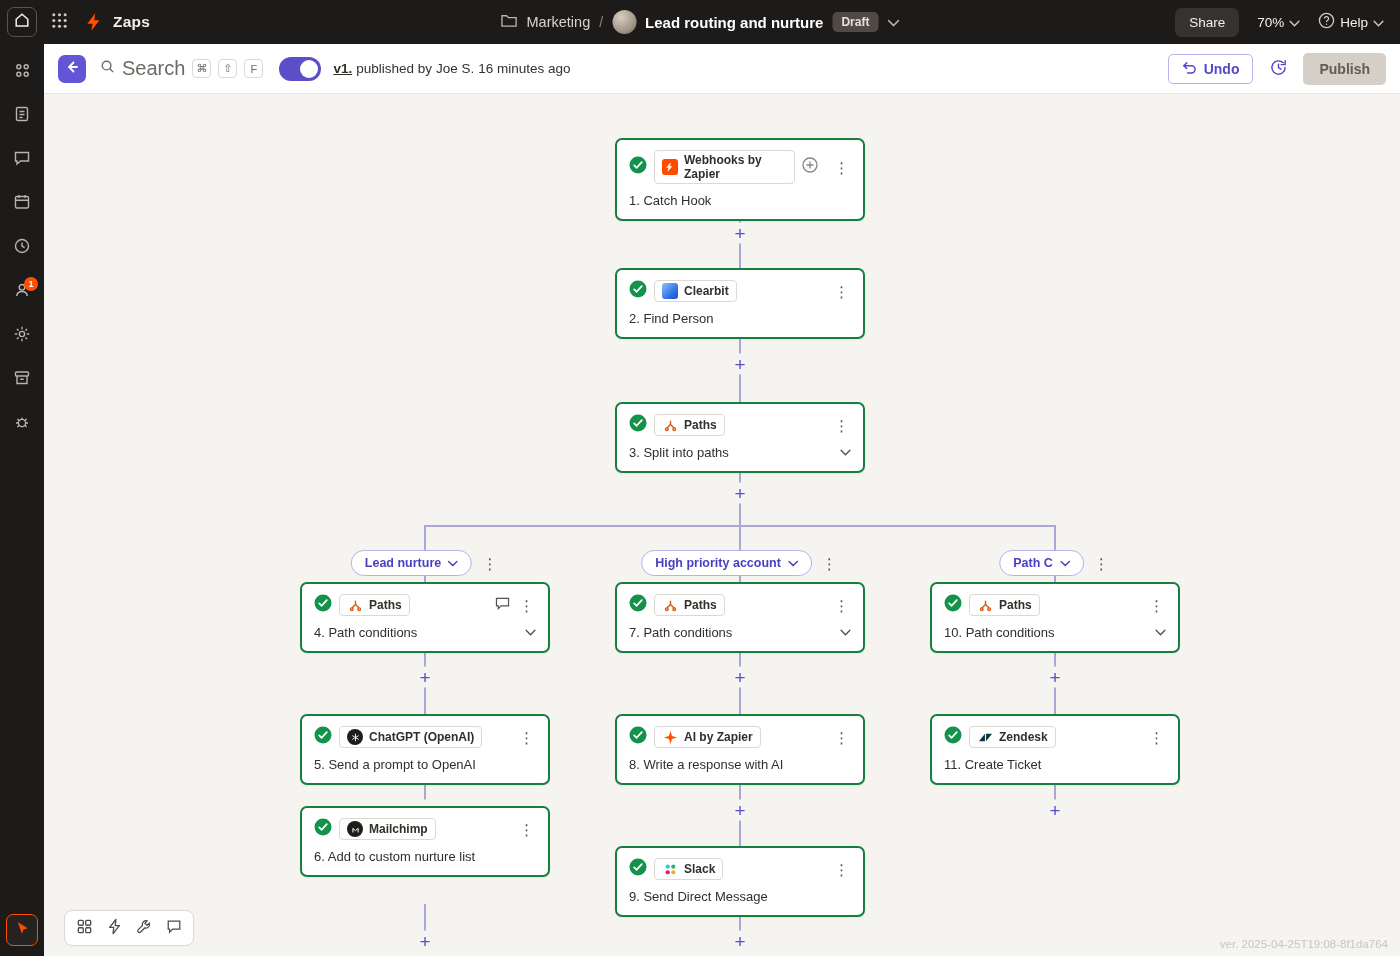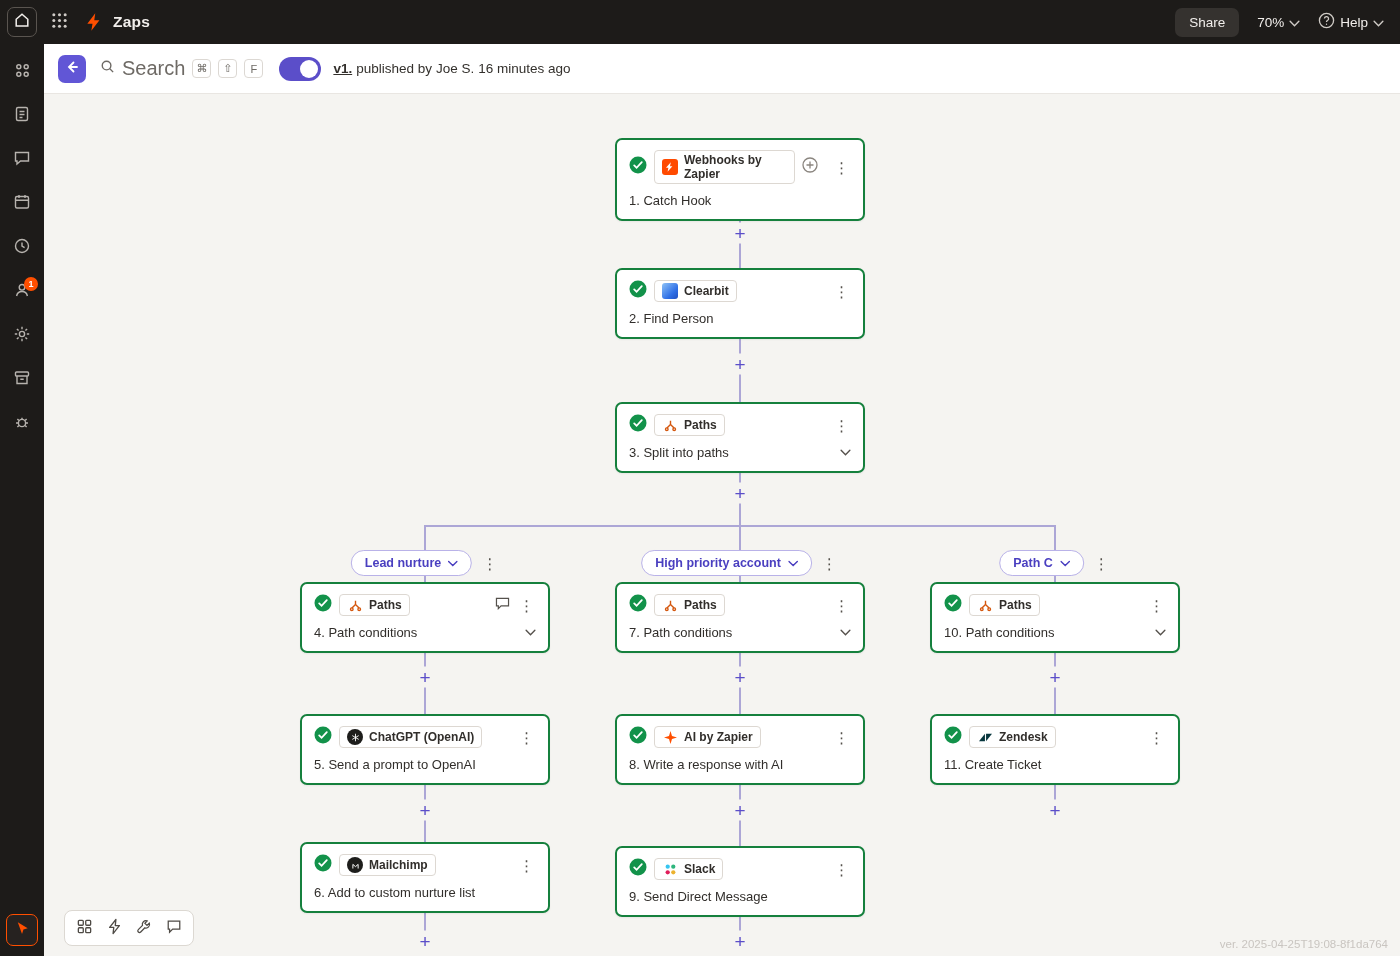--- a/index.html
+++ b/index.html
@@ -130,20 +130,37 @@
         </svg>
     </span>
   </div>
   <div class="tb-icon logo">
     <svg width="20" height="20" viewBox="0 0 24 24" fill="#ff4f00">
         <path d="M13.5 1.5 4 14h6.2l-1.4 8.5L18.5 10h-6.2z"></path>
       </svg>
   </div>
   <div class="product">Zaps</div>
 
+  <div class="tb-center">
+    <span>
+      <svg width="17" height="15" viewBox="0 0 18 15" fill="none" stroke="#b9b5af" stroke-width="1.4">
+          <path d="M1.5 13.5v-11h5l1.8 2h8.2v9z"></path>
+        </svg>
+    </span>
+    <span class="crumb-folder">Marketing</span>
+    <span class="crumb-sep">/</span>
+    <span class="avatar"></span>
+    <span class="zap-title">Lead routing and nurture</span>
+    <span class="draft-badge">Draft</span>
+    <span>
+      <svg width="12" height="8" viewBox="0 0 12 8" fill="none" stroke="#b9b5af" stroke-width="1.6" stroke-linecap="round">
+          <path d="M1 1.5 6 6.5 11 1.5"></path>
+        </svg>
+    </span>
+  </div>
 
   <div class="tb-right">
     <div class="share-btn">Share</div>
     <div class="zoom-ctl">
       <span>70%</span>
       <span>
         <svg width="11" height="7" viewBox="0 0 12 8" fill="none" stroke="#cfcbc6" stroke-width="1.6" stroke-linecap="round">
             <path d="M1 1.5 6 6.5 11 1.5"></path>
           </svg>
       </span>
@@ -271,20 +288,41 @@
     <span class="key">F</span>
   </div>
   <div class="toggle">
       <span class="knob"></span>
     </div>
   <div class="pub-info">
     <span class="ver-link">v1.</span>
     <span>published by</span>
     <span class="author">Joe S.</span>
     <span>16 minutes ago</span>
+  </div>
+  <div class="tbr-right">
+    <button class="undo-btn">
+      <span>
+        <svg width="15" height="13" viewBox="0 0 16 14" fill="none" stroke="#5348c7" stroke-width="1.6" stroke-linecap="round">
+            <path d="M2 5h8a4 4 0 0 1 0 8H6"></path>
+            <path d="M5 2 2 5l3 3"></path>
+          </svg>
+      </span>
+      <span>Undo</span>
+    </button>
+    <button class="hist-btn">
+      <span>
+        <svg width="19" height="19" viewBox="0 0 20 20" fill="none" stroke="#5348c7" stroke-width="1.5" stroke-linecap="round">
+            <path d="M17 10a7 7 0 1 1-2-4.9"></path>
+            <path d="M17 2.8V7h-4.2"></path>
+            <path d="M10 6.5V10l2.6 1.6"></path>
+          </svg>
+      </span>
+    </button>
+    <button class="publish-btn">Publish</button>
   </div>
 </div>
 
 <div class="canvas">
 
   <div class="vline" style="left:695px;top:104px;height:70px"></div>
   <div class="vline" style="left:695px;top:232px;height:76px"></div>
   <div class="vline" style="left:695px;top:366px;height:65px"></div>
   <div class="hline" style="left:380px;top:431px;width:631px"></div>
   <div class="vline" style="left:380px;top:431px;height:57px"></div>
@@ -562,21 +600,21 @@
         <span>Zendesk</span>
       </span>
       <span class="spacer"></span>
       <span class="kebab">⋮</span>
     </div>
     <div class="ctitle">
         <span>11. Create Ticket</span>
       </div>
   </div>
 
-  <div class="card" style="left:256px;top:748px">
+  <div class="card" style="left:256px;top:712px">
     <div class="chead">
       <span><svg width="18" height="18" viewBox="0 0 18 18">
             <circle cx="9" cy="9" r="8.5" fill="#12924a"></circle>
             <path d="M5.2 9.4l2.4 2.4 5.2-5.6" stroke="#fff" stroke-width="1.8" fill="none" stroke-linecap="round"></path>
           </svg></span>
       <span class="badge">
         <span class="ai circ" style="background:#1d1d1b">
             <svg width="9" height="9" viewBox="0 0 12 12" fill="none" stroke="#fff" stroke-width="1.3" stroke-linecap="round">
               <path d="M2.5 9.5v-5l3.5 3 3.5-3v5"></path>
             </svg>

